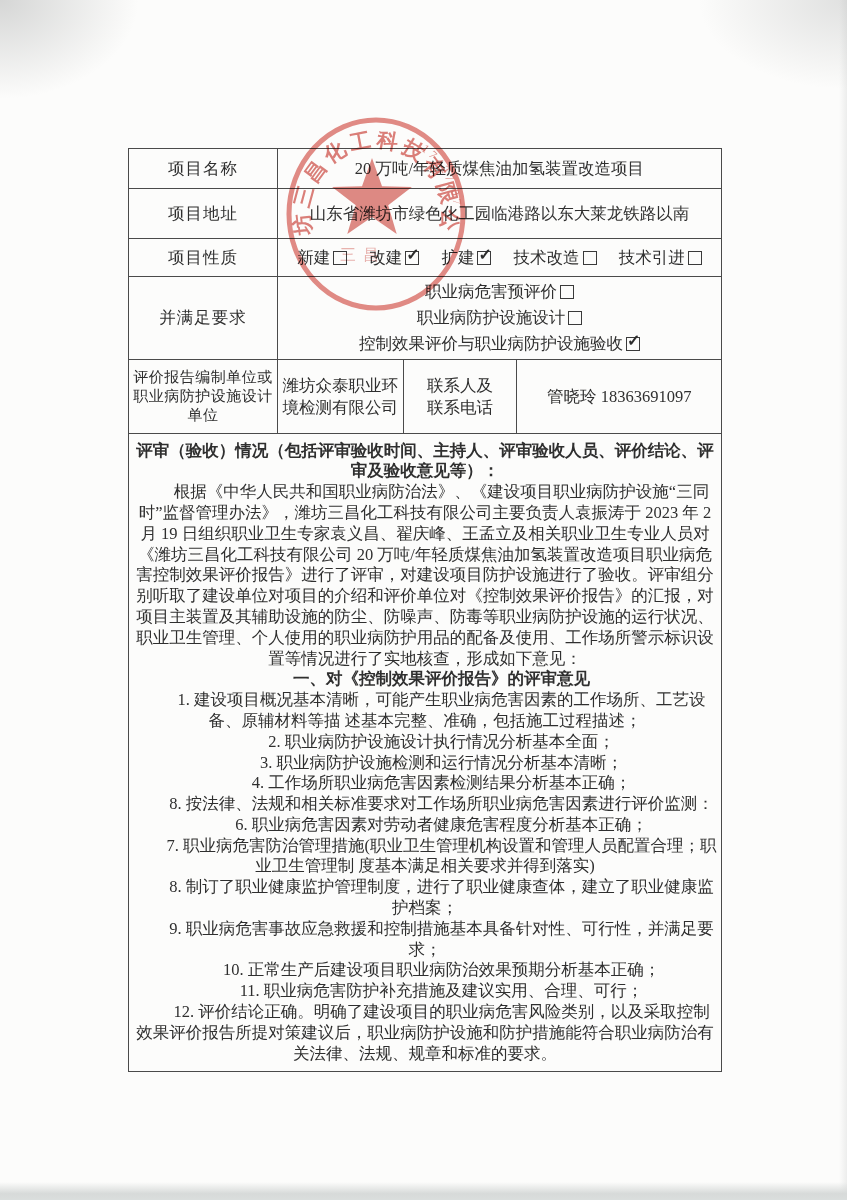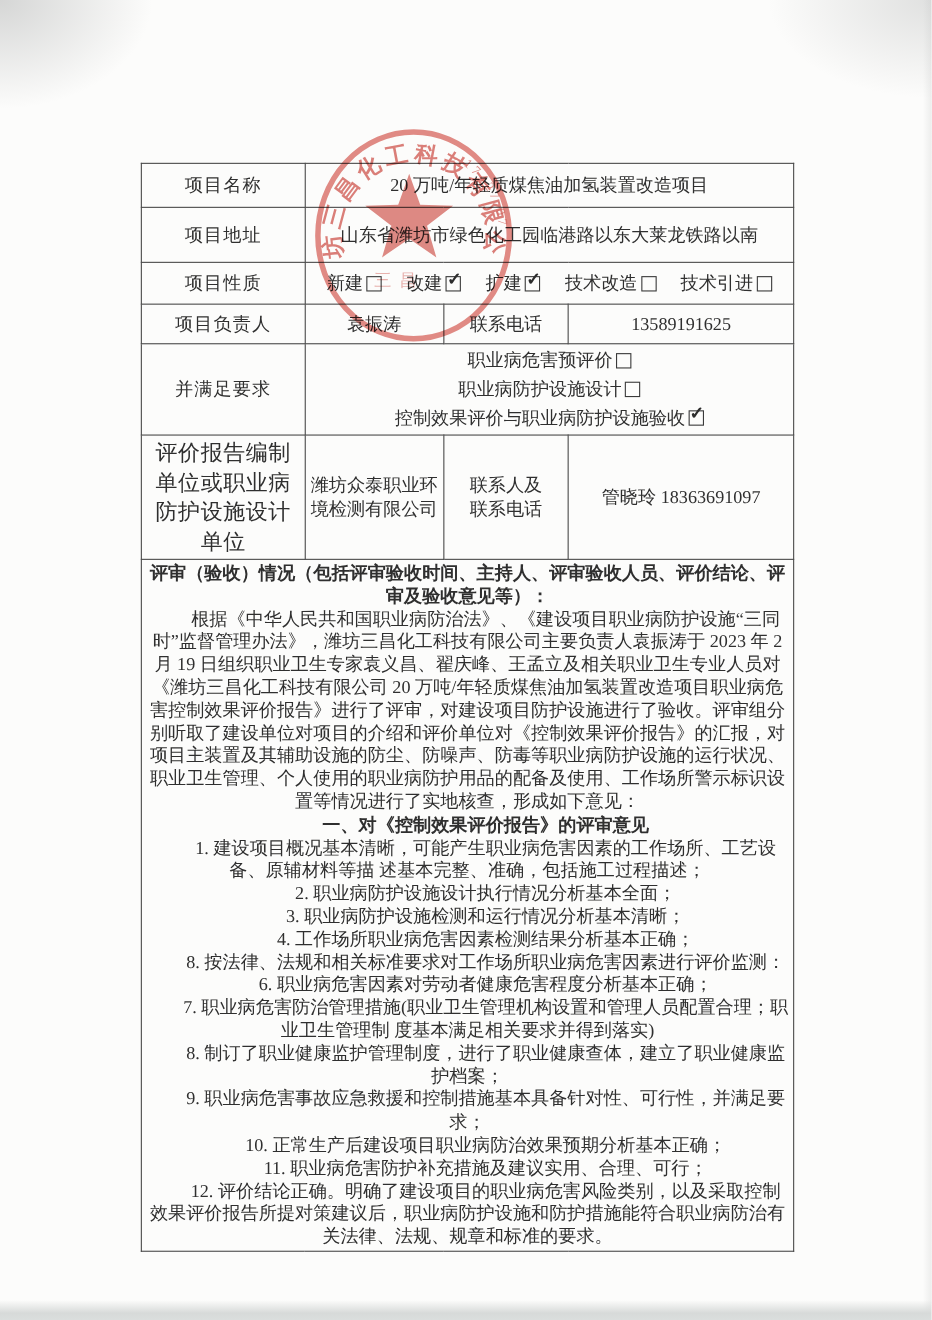--- a/index.html
+++ b/index.html
@@ -49,21 +49,21 @@
     overflow: hidden;
   }
   tr.r1 { height: 40px; }
   tr.r2 { height: 50px; }
   tr.r3 { height: 38px; }
   tr.r4 { height: 36px; }
   tr.r5 { height: 80px; }
   tr.r6 { height: 74px; }
 
   td.lab { letter-spacing: 1px; }
-  td.lab-small { font-size: 20px; padding: 2px 6px; letter-spacing: 0.5px; }
+  td.lab-small { font-size: 15px; padding: 2px 6px; letter-spacing: 0.5px; }
   td.pre { white-space: pre-line; }
 
   .box {
     position: relative;
     display: inline-block;
     width: 14px; height: 14px;
     border: 1.6px solid #3a3a3a;
     vertical-align: -2px;
     margin-left: 3px;
   }
@@ -134,26 +134,20 @@
       <td class="lab">项目性质</td>
       <td colspan="3" class="nature">
         <span class="opt"><span>新建</span><span class="box"><span class="mark"></span></span></span>
         <span class="opt"><span>改建</span><span class="box"><span class="mark">✓</span></span></span>
         <span class="opt"><span>扩建</span><span class="box"><span class="mark">✓</span></span></span>
         <span class="opt"><span>技术改造</span><span class="box"><span class="mark"></span></span></span>
         <span class="opt"><span>技术引进</span><span class="box"><span class="mark"></span></span></span>
       </td>
     </tr>
 
-    <tr class="r4">
-      <td class="lab">项目负责人</td>
-      <td>袁振涛</td>
-      <td>联系电话</td>
-      <td>13589191625</td>
-    </tr>
 
     <tr class="r5">
       <td class="lab">并满足要求</td>
       <td colspan="3" class="cat">
         <span class="cat-line"><span>职业病危害预评价</span><span class="box"><span class="mark"></span></span></span>
         <span class="cat-line"><span>职业病防护设施设计</span><span class="box"><span class="mark"></span></span></span>
         <span class="cat-line"><span>控制效果评价与职业病防护设施验收</span><span class="box"><span class="mark">✓</span></span></span>
       </td>
     </tr>
 

